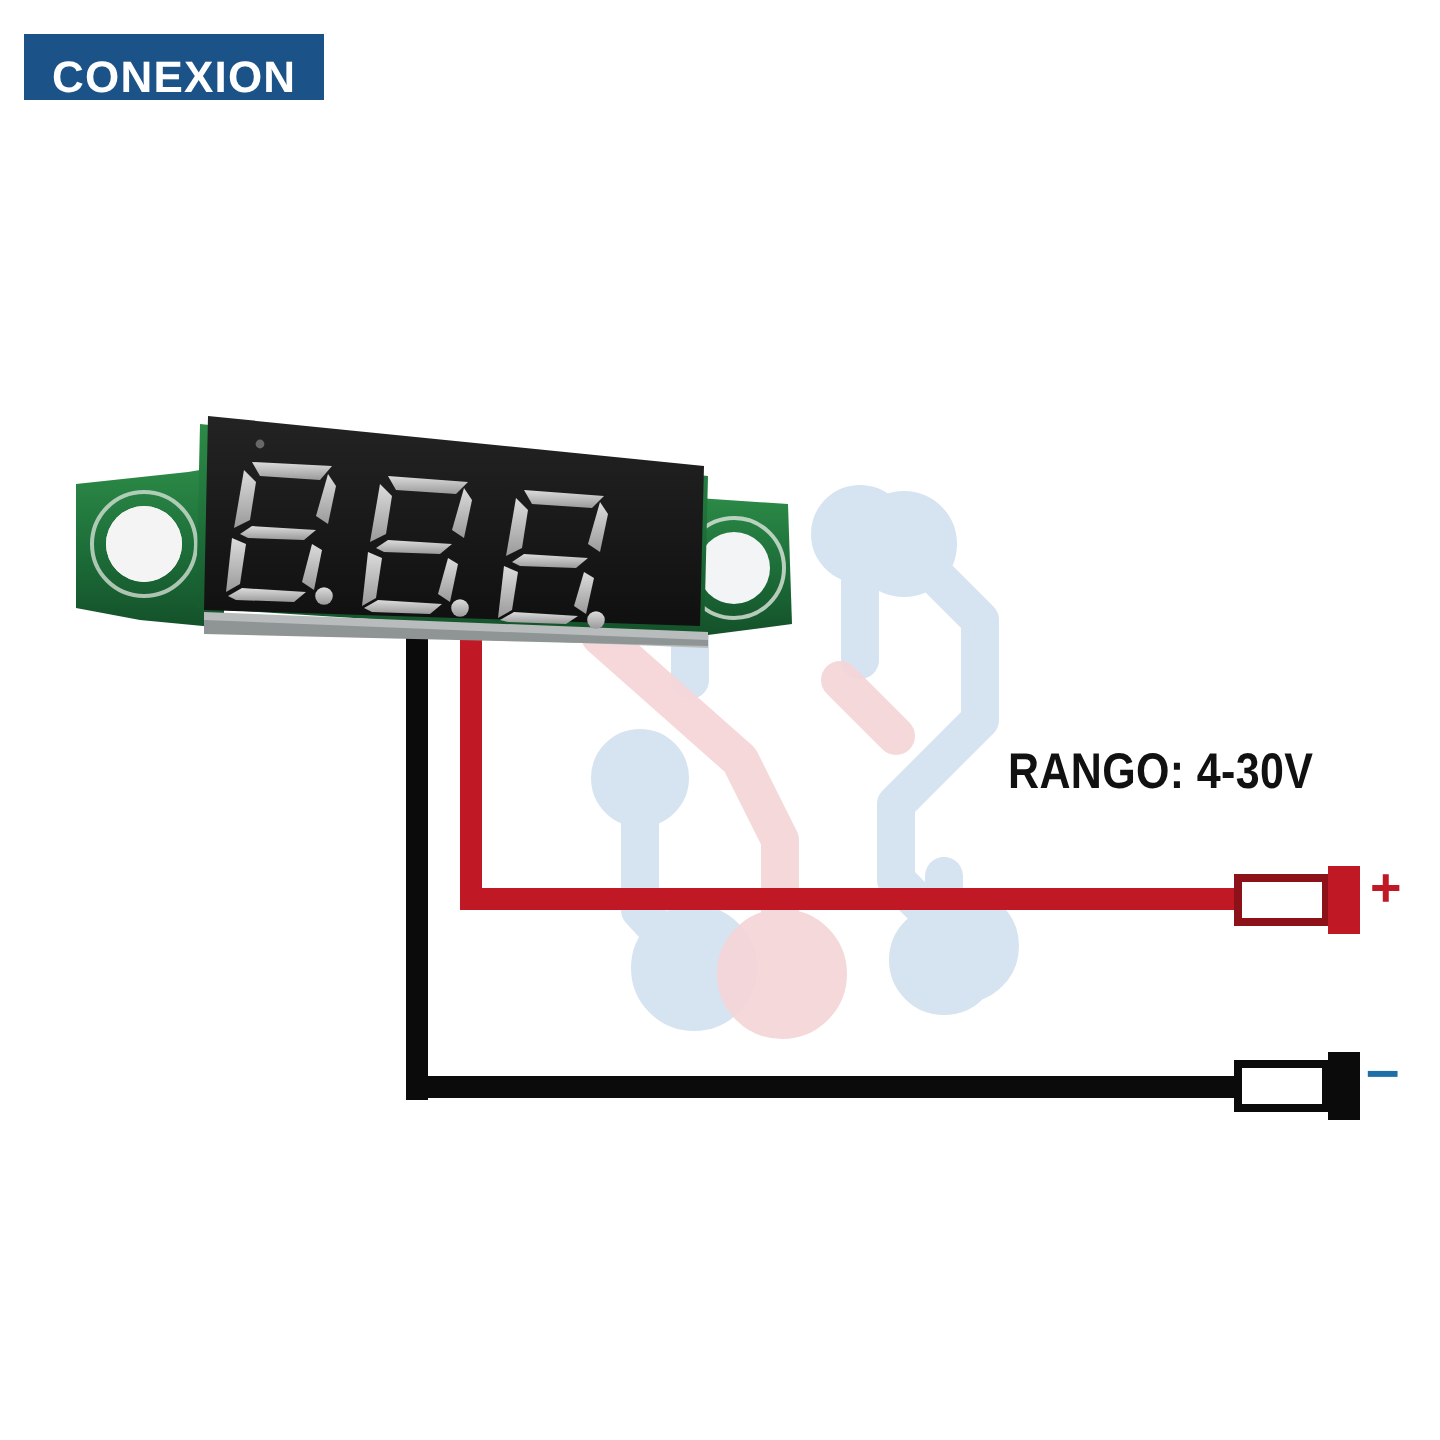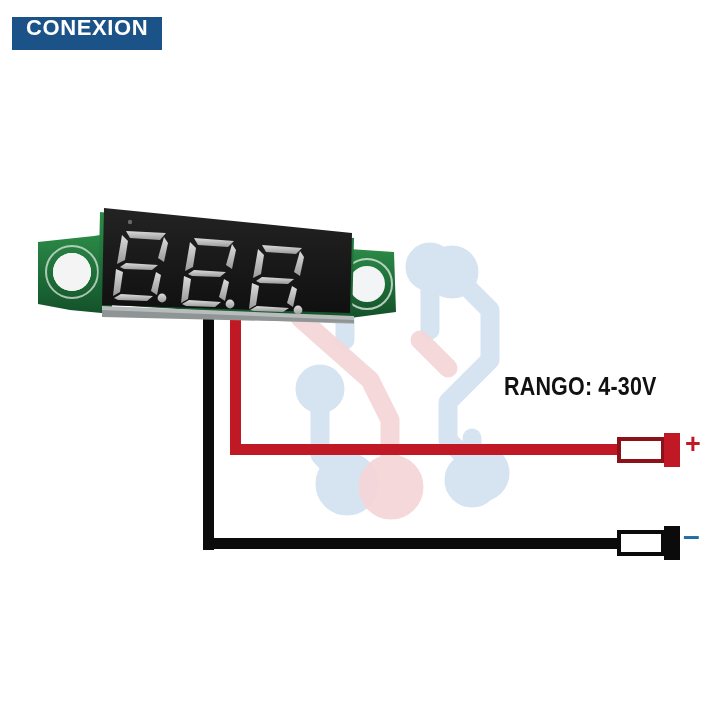--- a/index.html
+++ b/index.html
@@ -11,21 +11,21 @@
   }
   #stage{position:relative;width:720px;height:720px;background:#fff;}
 
   
   .wm{position:absolute;left:0;top:0;width:720px;height:720px;}
 
   
   #banner{
     position:absolute;left:12px;top:17px;
     height:33px;padding:0 14px;
-    display:flex;align-items:flex-start;
+    display:flex;align-items:flex-end;
     background:#1b5288;
   }
   #banner .txt{
     color:#ffffff;font-size:22px;font-weight:bold;
     letter-spacing:.6px;line-height:1;
     font-family:"Liberation Sans", sans-serif;
   }
 
   
   .wire{position:absolute;}

